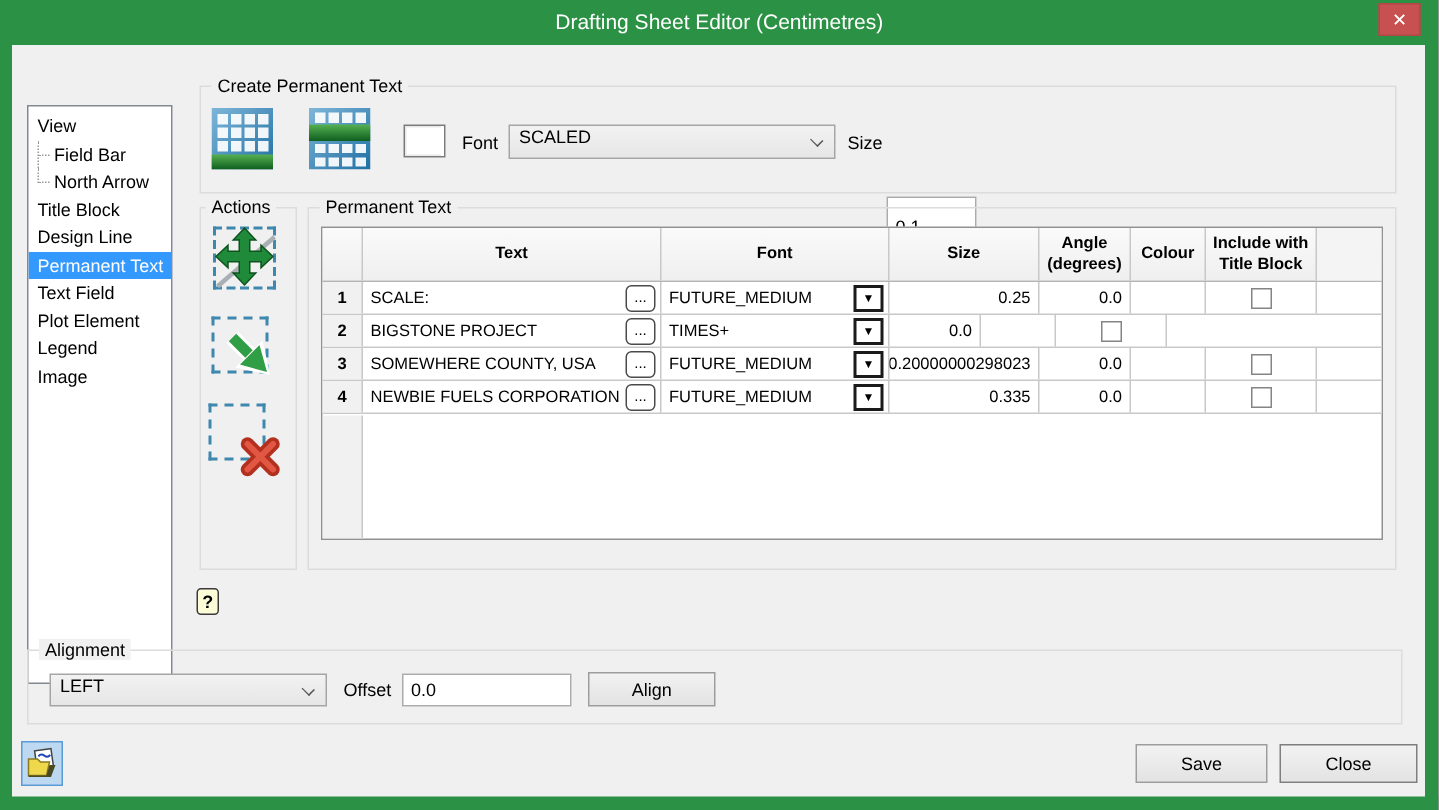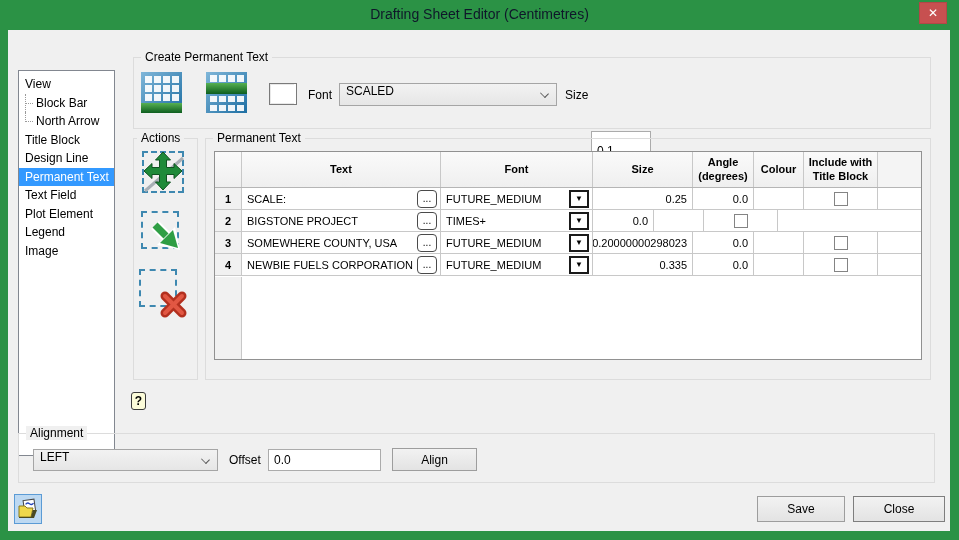--- a/index.html
+++ b/index.html
@@ -6,21 +6,21 @@
   html,body { background:#555; }
   body { font-family:"Liberation Sans", sans-serif; }
   .win {
     position:relative; width:959px; height:540px; background:#F0F0F0;
     overflow:hidden; font-size:12px; color:#000;
   }
   
   .titlebar { position:absolute; left:0; top:0; width:959px; height:30px; background:#2B9245; }
   .title-text {
     position:absolute; left:0; right:0; top:6px; text-align:center;
-    font-size:14px; color:#0f172a;
+    font-size:14px; color:#ffffff;
   }
   .close-btn {
     position:absolute; right:12px; top:2px; width:28px; height:22px;
     background:#C75050; color:#FFF; border:1px solid #B24747;
     display:flex; align-items:center; justify-content:center; font-size:12px; cursor:default;
   }
   .edge { position:absolute; background:#2B9245; }
   .edge-left  { left:0;  top:30px; width:8px;  height:510px; }
   .edge-right { right:0; top:30px; width:9px;  height:510px; }
   .edge-bottom{ left:0;  bottom:0; width:959px; height:9px; }
@@ -135,21 +135,21 @@
   <div class="edge edge-right"></div>
   <div class="edge edge-bottom"></div>
 
   <div class="sidebar" id="sidebar">
       <div class="tree-item">
         <span class="pad0"></span>
         <span class="tree-label">View</span>
       </div>
       <div class="tree-item">
         <span class="tree-conn"></span>
-        <span class="tree-label">Block Bar</span>
+        <span class="tree-label">Field Bar</span>
       </div>
       <div class="tree-item">
         <span class="tree-conn last"></span>
         <span class="tree-label">North Arrow</span>
       </div>
       <div class="tree-item">
         <span class="pad0"></span>
         <span class="tree-label">Title Block</span>
       </div>
       <div class="tree-item">

